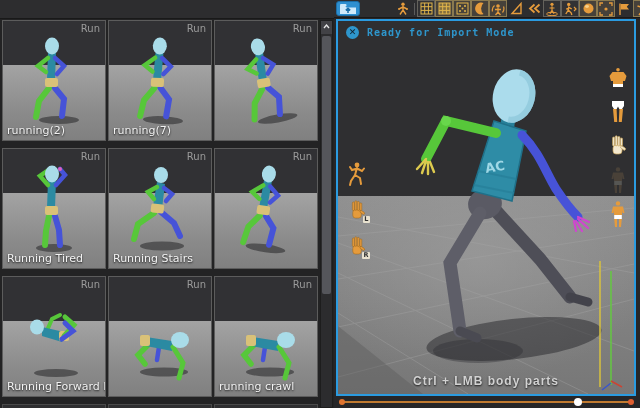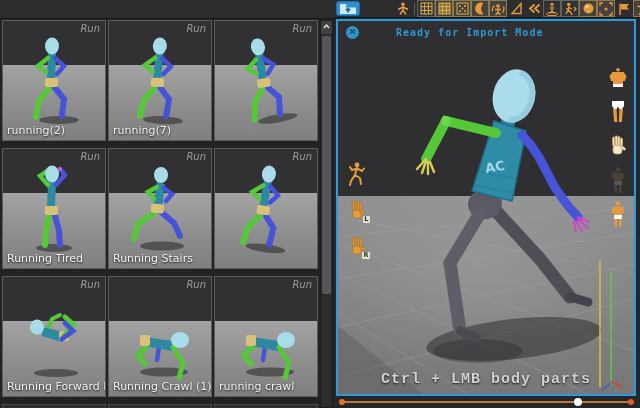--- a/index.html
+++ b/index.html
@@ -10,21 +10,21 @@
   }
   
   .left-panel{position:absolute;left:0;top:0;width:334px;height:408px;background:#232324;}
   .left-topbar{position:absolute;left:0;top:0;width:334px;height:18px;background:#2d2d2f;border-bottom:1px solid #191919;}
   .thumb-grid{position:absolute;left:2px;top:20px;width:316px;display:grid;
     grid-template-columns:repeat(3,104px);column-gap:2px;row-gap:7px;}
   .cell{position:relative;width:104px;height:121px;box-sizing:border-box;
     border:1px solid #5c5c5c;overflow:hidden;
     background:linear-gradient(#313134 0,#313134 37%,#a3a3a3 37%,#8a8a8a 78%,#808080 100%);}
   .cell.stub{height:121px;background:#2f2f31;border-color:#4a4a4a;}
-  .cell .run{position:absolute;top:2px;right:5px;font-size:10px;color:#9b9b9b;font-style:italic;}
+  .cell .run{position:absolute;top:2px;right:5px;font-size:10px;color:#9b9b9b;}
   .cell .lbl{position:absolute;left:4px;bottom:3px;font-size:11px;color:#f2f2f2;
     text-shadow:0 1px 2px rgba(0,0,0,.85);white-space:nowrap;}
   .cell svg.fig{position:absolute;left:50%;top:12px;width:64px;height:96px;margin-left:-32px;}
   
   .scrollbar{position:absolute;left:320px;top:20px;width:13px;height:388px;background:#2c2c2e;border:1px solid #1d1d1d;box-sizing:border-box;}
   .sb-btn{height:13px;background:#424246;color:#e8e8e8;font-size:7px;line-height:13px;text-align:center;}
   .sb-thumb{position:absolute;top:15px;left:1px;width:9px;height:258px;background:#55565b;border-radius:2px;}
   
   .right-panel{position:absolute;left:334px;top:0;width:306px;height:408px;background:#262628;}
   .toolbar{position:absolute;left:0;top:0;width:306px;height:18px;background:#2d2d2f;
@@ -35,23 +35,23 @@
   .tb.import{width:24px;height:15px;background:#2e8fd0;border-radius:3px;margin:0 34px 0 2px;border:1px solid #1c6ea8;}
   .sep{width:1px;height:12px;background:#5c5c5c;margin:0 2px;flex:0 0 auto;}
   
   .viewport{position:absolute;left:2px;top:19px;width:300px;height:377px;box-sizing:border-box;
     border:2px solid #2b9be0;background:#2f2f31;}
   .scene-svg{position:absolute;left:0;top:0;width:296px;height:373px;display:block;}
   .status-row{position:absolute;left:8px;top:5px;display:flex;align-items:center;gap:8px;}
   .close-btn{width:13px;height:13px;border-radius:50%;background:#2e96cc;color:#10222e;
     font-size:9px;line-height:13px;text-align:center;font-weight:bold;}
   .status-text{font-family:"DejaVu Sans Mono","Liberation Mono",monospace;font-size:10px;font-weight:bold;
-    color:#2e96cc;letter-spacing:1px;margin-left:29px;}
+    color:#2e96cc;letter-spacing:1px;}
   .hint{position:absolute;left:0;right:0;bottom:6px;text-align:center;
-    font-family:Liberation Mono, monospace;font-size:15px;font-weight:bold;
+    font-family:Liberation Sans, sans-serif;font-size:12px;font-weight:bold;
     color:#d2d2d2;letter-spacing:1px;text-shadow:0 1px 2px rgba(0,0,0,.8);}
   .left-tools{position:absolute;left:8px;top:140px;display:flex;flex-direction:column;gap:10px;}
   .right-tools{position:absolute;right:5px;top:44px;display:flex;flex-direction:column;gap:8px;align-items:center;}
   .vtool{position:relative;width:22px;height:26px;display:flex;align-items:center;justify-content:center;}
   .vtool.dim{opacity:.65;filter:saturate(.5) brightness(.7);}
   .vtool .badge{position:absolute;right:-2px;bottom:0;background:#e9e2cf;color:#333;
     font-size:6.5px;line-height:7px;padding:0 1.5px;border-radius:1px;font-weight:bold;}
   
   .timeline{position:absolute;left:0;top:396px;width:306px;height:12px;}
   .tl-line{position:absolute;left:8px;right:9px;top:5px;height:2px;background:#c07a30;}
@@ -164,21 +164,20 @@
           <use href="#pose-flip"></use>
         </svg>
         <span class="run">Run</span>
         <span class="lbl">Running Forward Flip</span>
       </div>
       <div class="cell">
         <svg class="fig" viewBox="0 0 64 96" style="transform:rotate(0deg)">
           <use href="#pose-crawl"></use>
         </svg>
         <span class="run">Run</span>
-        <span class="lbl">Running Crawl (1)</span>
       </div>
       <div class="cell">
         <svg class="fig" viewBox="0 0 64 96" style="transform:rotate(0deg)">
           <use href="#pose-crawl"></use>
         </svg>
         <span class="run">Run</span>
         <span class="lbl">running crawl</span>
       </div>
       <div class="cell stub"></div>
       <div class="cell stub"></div>

